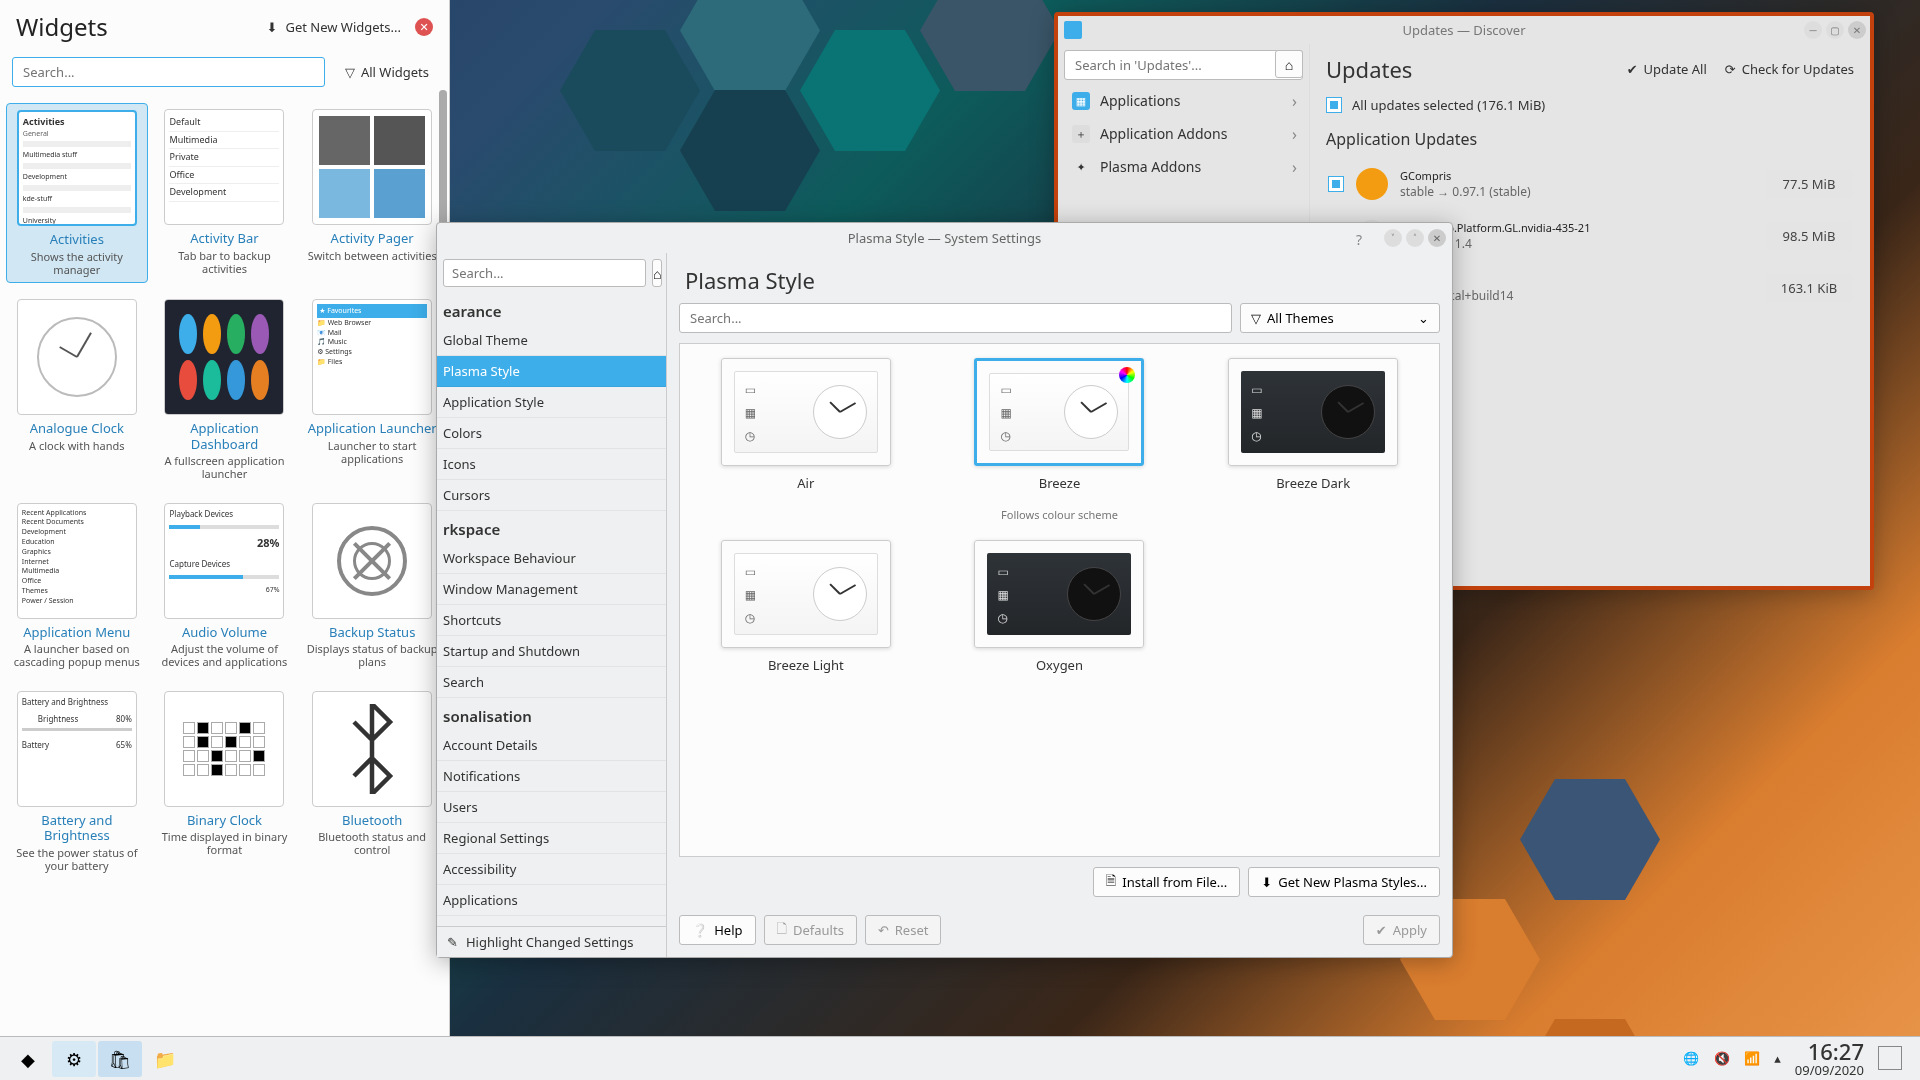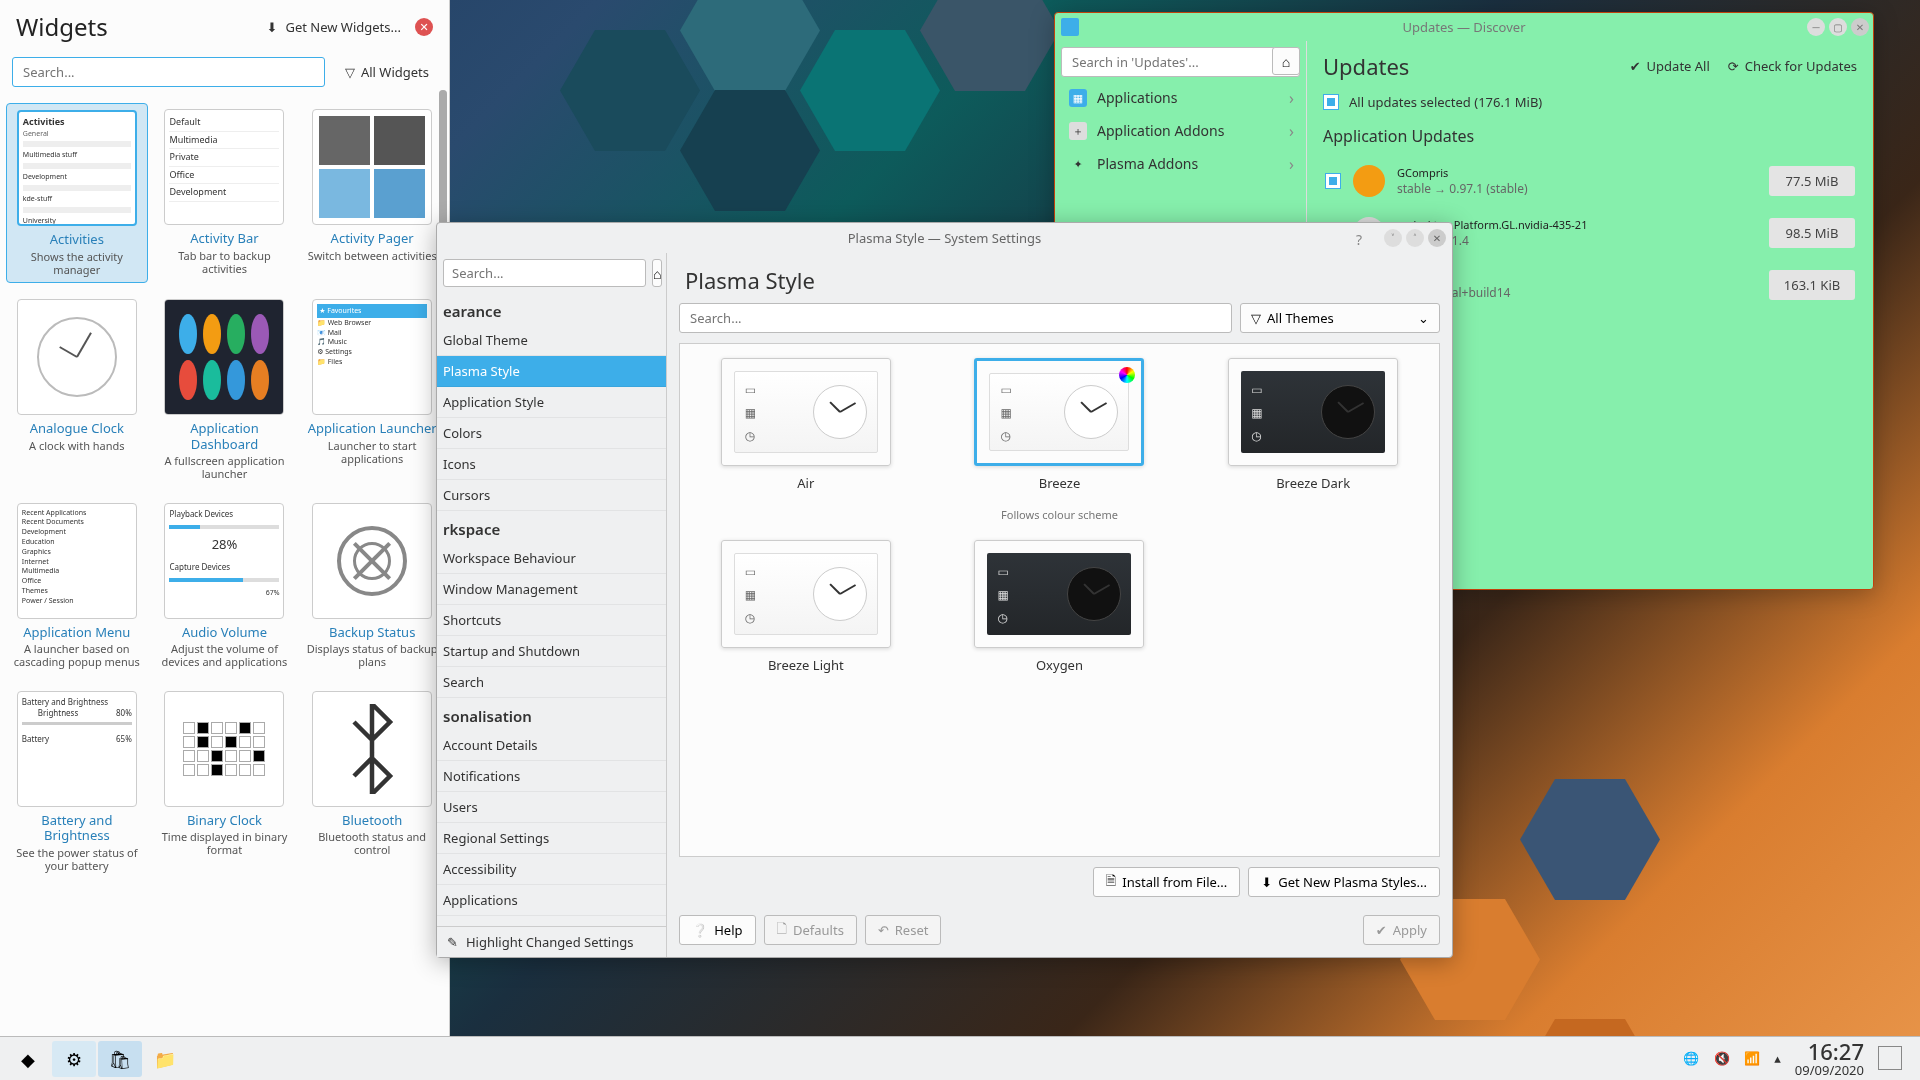--- a/index.html
+++ b/index.html
@@ -73,21 +73,21 @@
 .theme-name { margin-top: 8px; font-size: 13px; color: #333; }
 .theme-sub { font-size: 11px; color: #777; margin-top: 15px; }
 .ss-actions { display: flex; justify-content: flex-end; gap: 8px; padding: 10px 12px; }
 .btn { height: 30px; border: 1px solid #bbb; background: #fcfcfc; border-radius: 3px; padding: 0 12px; font-size: 13px; display: inline-flex; align-items: center; gap: 6px; cursor: pointer; }
 .btn.disabled { color: #999; background: #f4f4f4; }
 .ss-footer { display: flex; gap: 8px; padding: 8px 12px 12px; align-items: center; }
 .ss-footer .spacer { flex: 1; }
 .ss-highlight-row { border-top: 1px solid #ccc; padding: 6px 10px; font-size: 13px; color: #333; display: flex; align-items: center; gap: 8px; }
 
 
-.disc-window { position: absolute; top: 12px; right: 46px; width: 820px; height: 578px; background: #86efac; border: 1px solid #c2410c; border-radius: 4px; z-index: 20; box-shadow: 0 4px 24px rgba(0,0,0,0.25); display: flex; flex-direction: column; }
+.disc-window { position: absolute; top: 12px; right: 46px; width: 820px; height: 578px; background: #e5e5e5; border: 4px solid #c2410c; border-radius: 4px; z-index: 20; box-shadow: 0 4px 24px rgba(0,0,0,0.25); display: flex; flex-direction: column; }
 .disc-title { height: 28px; display: flex; align-items: center; justify-content: center; position: relative; color: #777; font-size: 13px; }
 .disc-title-controls { position: absolute; right: 4px; top: 5px; display: flex; gap: 4px; }
 .disc-title .app-icon { position: absolute; left: 6px; top: 5px; width: 18px; height: 18px; background: #3daee9; border-radius: 2px; }
 .disc-body { flex: 1; display: flex; overflow: hidden; }
 .disc-side { width: 252px; border-right: 1px solid #ddd; padding: 6px; display: flex; flex-direction: column; gap: 4px; }
 .disc-search { height: 30px; border: 1px solid #bbb; border-radius: 3px; padding: 0 10px; font-size: 13px; }
 .disc-side-row { display: flex; align-items: center; gap: 10px; padding: 7px 8px; font-size: 14px; color: #333; cursor: pointer; position: relative; }
 .disc-side-row::after { content: "›"; position: absolute; right: 6px; color: #888; font-size: 16px; }
 .disc-side .home-btn { position: absolute; right: 6px; top: 6px; }
 .disc-mini-icon { width: 18px; height: 18px; border-radius: 3px; display: inline-flex; align-items: center; justify-content: center; font-size: 11px; }
@@ -252,21 +252,21 @@
             </div>
           </div>
           <div class="widget-name">Application Menu</div>
           <div class="widget-desc">A launcher based on cascading popup menus</div>
         </div>
         <div class="widget-item">
           <div class="widget-preview">
             <div class="wp-list" style="font-size:8px;">
               <div>Playback Devices</div>
               <div style="height:4px;background:linear-gradient(90deg,#3daee9 28%,#ddd 28%);margin:6px 0;"></div>
-              <div style="text-align:center;font-size:13px;">28%</div>
+              <div style="text-align:right;font-size:11px;font-weight:bold;">28%</div>
               <div style="margin-top:8px;">Capture Devices</div>
               <div style="height:4px;background:linear-gradient(90deg,#3daee9 67%,#ddd 67%);margin:6px 0;"></div>
               <div style="text-align:right;font-size:7px;">67%</div>
             </div>
           </div>
           <div class="widget-name">Audio Volume</div>
           <div class="widget-desc">Adjust the volume of devices and applications</div>
         </div>
         <div class="widget-item">
           <div class="widget-preview">
@@ -276,21 +276,21 @@
               <div style="position:absolute;top:50%;left:50%;width:50px;height:4px;background:#888;transform:translate(-50%,-50%) rotate(-45deg);"></div>
             </div>
           </div>
           <div class="widget-name">Backup Status</div>
           <div class="widget-desc">Displays status of backup plans</div>
         </div>
         <div class="widget-item">
           <div class="widget-preview">
             <div class="wp-list" style="font-size:8px;">
               <div>Battery and Brightness</div>
-              <div style="margin-top:0;padding-left:16px;">Brightness <span style="float:right">80%</span></div>
+              <div style="margin-top:6px;padding-left:16px;">Brightness <span style="float:right">80%</span></div>
               <div style="height:3px;background:#ccc;margin:4px 0;"></div>
               <div style="margin-top:8px;">Battery <span style="float:right">65%</span></div>
             </div>
           </div>
           <div class="widget-name">Battery and Brightness</div>
           <div class="widget-desc">See the power status of your battery</div>
         </div>
         <div class="widget-item">
           <div class="widget-preview">
             <div style="display:grid;grid-template-columns:repeat(6,12px);gap:2px;">

